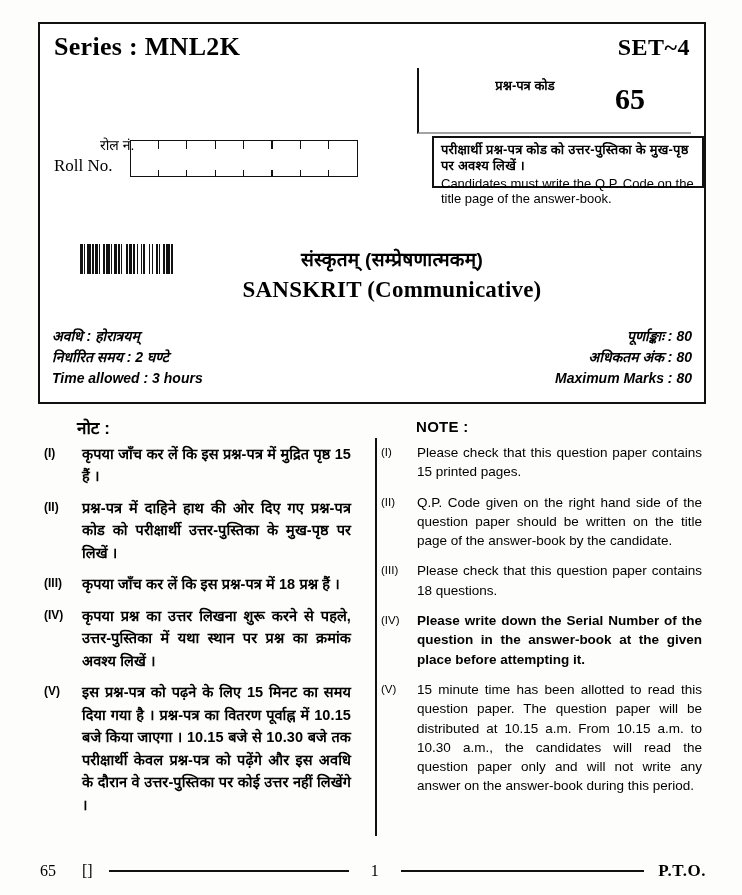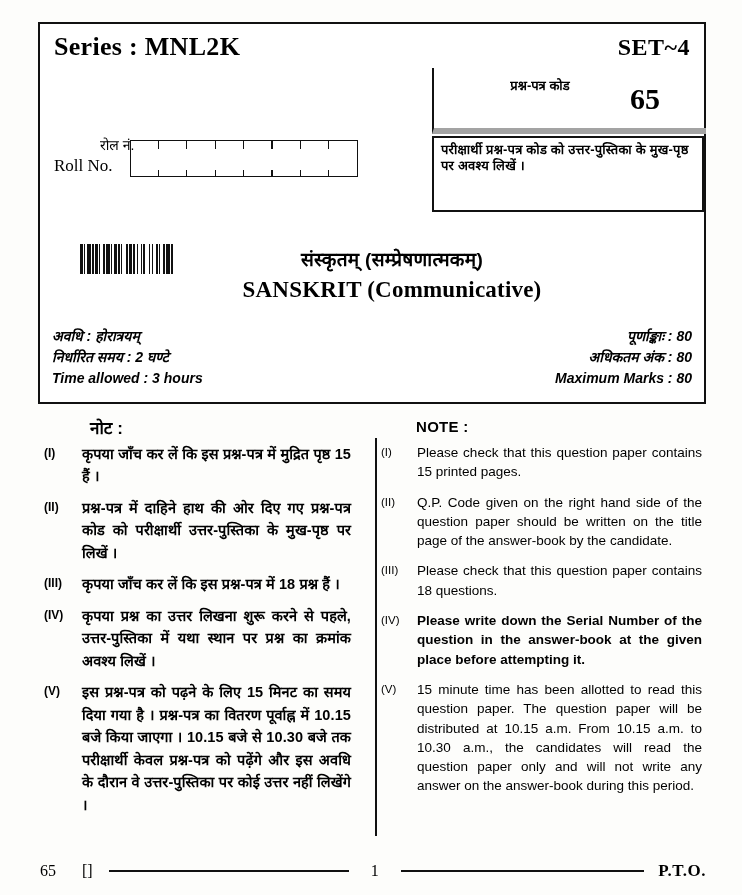--- a/index.html
+++ b/index.html
@@ -52,25 +52,25 @@
     top: 10px;
     font-family: "Liberation Serif", "DejaVu Serif", serif;
     font-weight: bold;
     font-size: 24px;
     letter-spacing: 0.5px;
   }
 
   
   .qp-cell {
     position: absolute;
-    left: 392px;
+    left: 377px;
     top: 44px;
     width: 274px;
     height: 66px;
-    border-bottom: 6px solid #a3a3a3;
+    border-bottom: 2px solid #a3a3a3;
     border-left: 2px solid #111;
     box-sizing: border-box;
   }
   .qp-label {
     position: absolute;
     left: 26px;
     top: 10px;
     width: 160px;
     text-align: center;
     line-height: 1.25;
@@ -141,21 +141,21 @@
   .roll-grid .cell { border-right-color: transparent; }
   .roll-grid .cell:last-child::before,
   .roll-grid .cell:last-child::after { display: none; }
 
   
   .cand-box {
     position: absolute;
     left: 392px;
     top: 112px;
     width: 272px;
-    height: 76px;
+    height: 52px;
     border: 2px solid #111;
     box-sizing: border-box;
     padding: 4px 6px 3px 7px;
   }
   .cand-box .hi {
     font-family: "Liberation Sans", "DejaVu Sans", sans-serif;
     font-size: 13px;
     font-weight: bold;
     line-height: 1.25;
     letter-spacing: 0.2px;
@@ -242,21 +242,21 @@
     position: absolute;
     left: 337px;
     top: 22px;
     width: 2px;
     height: 398px;
     background: #111;
   }
 
   .note-head-hi {
     position: absolute;
-    left: 52px;
+    left: 39px;
     top: 0px;
     font-family: "Liberation Sans", "DejaVu Sans", sans-serif;
     font-size: 17px;
     font-weight: bold;
   }
   .note-head-en {
     position: absolute;
     left: 378px;
     top: 2px;
     font-family: "Liberation Sans", "DejaVu Sans", sans-serif;
@@ -391,20 +391,21 @@
         <div class="cell"></div>
         <div class="cell"></div>
         <div class="cell"></div>
         <div class="cell"></div>
         <div class="cell"></div>
         <div class="cell"></div>
       </div>
 
     <div class="cand-box">
       <div class="hi">परीक्षार्थी प्रश्न-पत्र कोड को उत्तर-पुस्तिका के मुख-पृष्ठ पर अवश्य लिखें ।</div>
+      <div class="en">Candidates must write the Q.P. Code on the title page of the answer-book.</div>
     </div>
 
     <div class="barcode" id="barcode">
         <span style="width: 3px; background: rgb(17, 17, 17);"></span>
         <span style="width: 1px; background: transparent;"></span>
         <span style="width: 1px; background: rgb(17, 17, 17);"></span>
         <span style="width: 2px; background: transparent;"></span>
         <span style="width: 4px; background: rgb(17, 17, 17);"></span>
         <span style="width: 1px; background: transparent;"></span>
         <span style="width: 2px; background: rgb(17, 17, 17);"></span>

